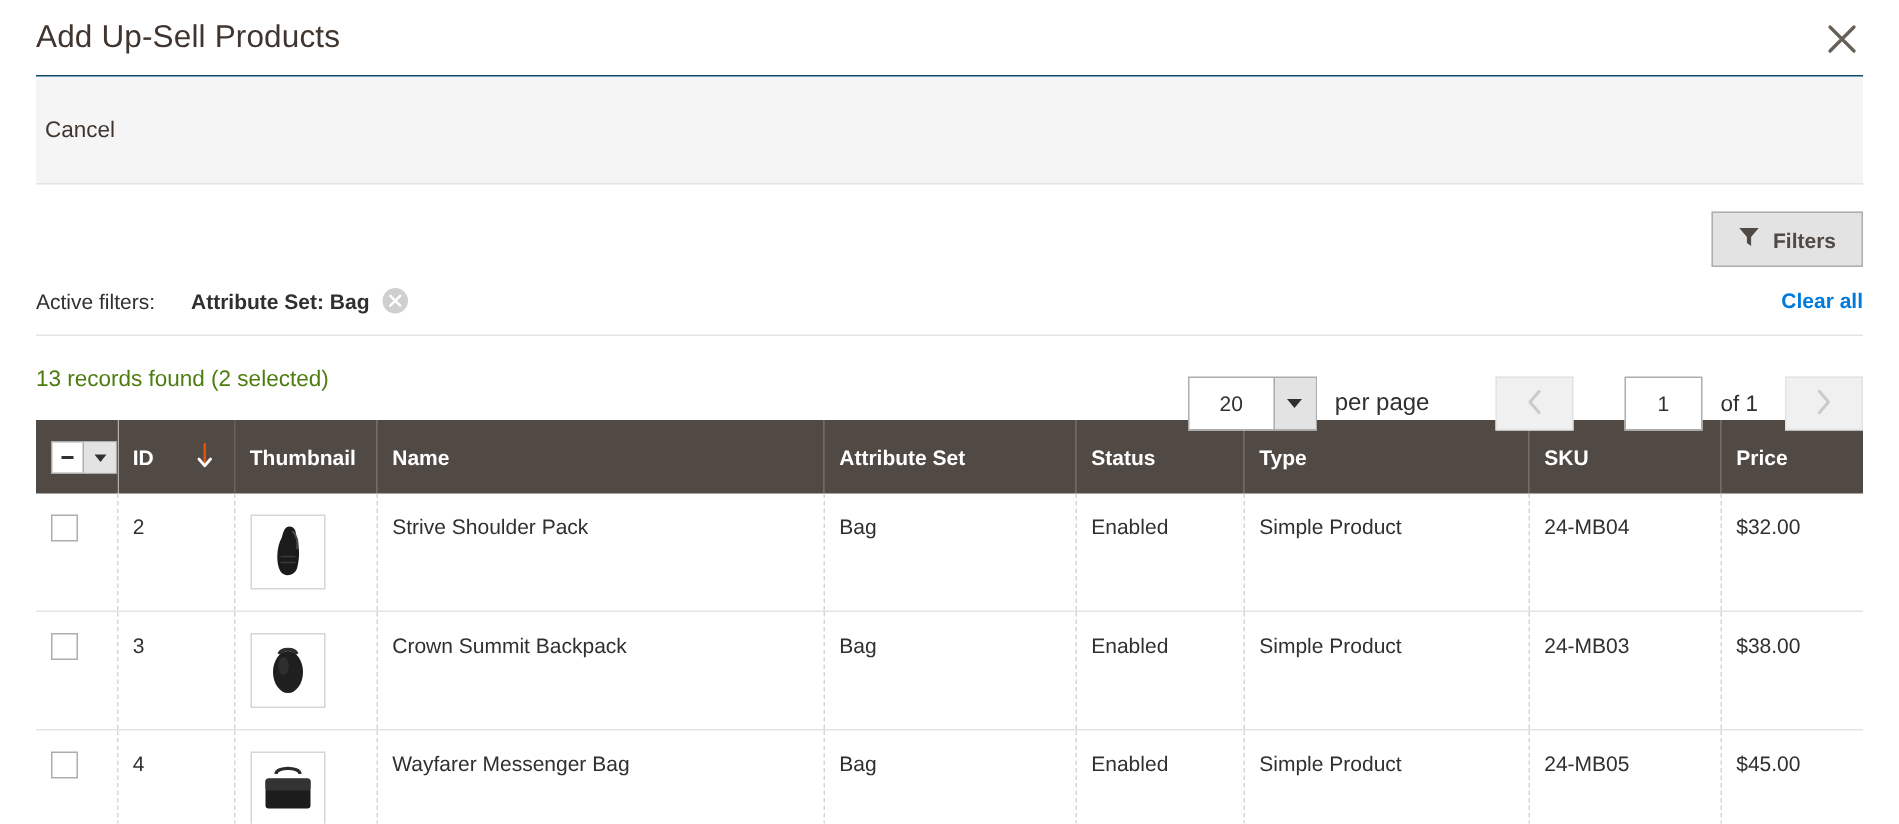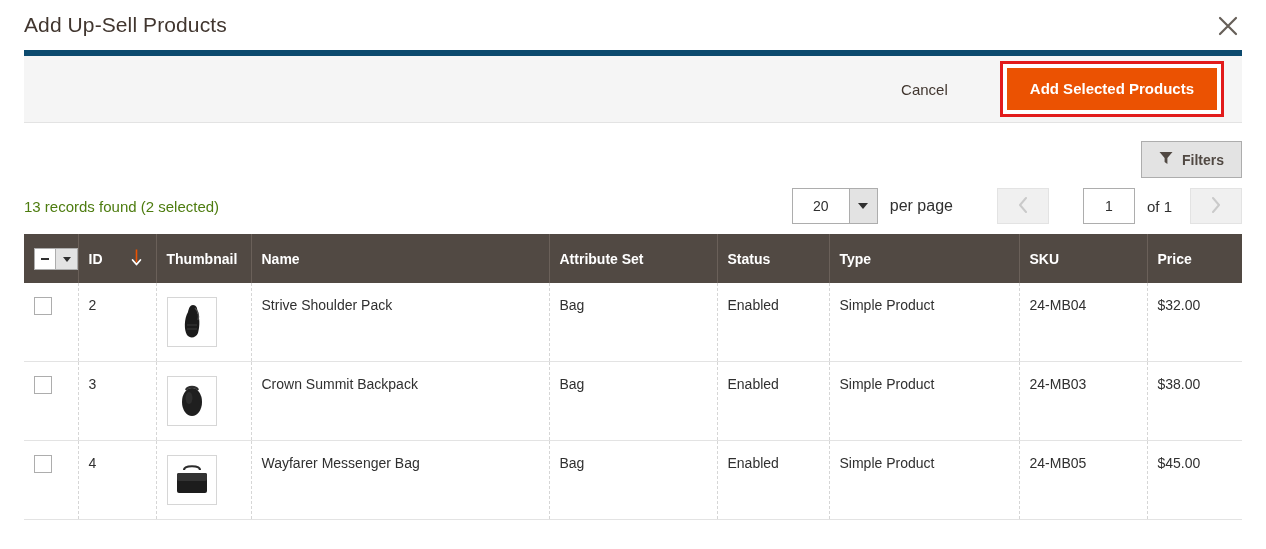--- a/index.html
+++ b/index.html
@@ -34,23 +34,23 @@
     cursor: pointer;
     background: none; border: none;
   }
   .close-btn svg { display:block; }
 
   
   .action-bar {
     margin: 0 24px;
     height: 73px;
     background: #f5f5f5;
-    border-top: 6px solid #0c4a6e;
+    border-top: 1px solid #0c4a6e;
     border-bottom: 1px solid #e3e3e3;
-    display: flex; align-items: center; justify-content: flex-end;
+    display: flex; align-items: center; justify-content: flex-start;
     padding-right: 18px;
     gap: 0;
   }
   .cancel-link {
     font-size: 15px;
     color: #41362f;
     margin-right: 46px;
     cursor: pointer;
     background: none; border: none;
     font-family: inherit;
@@ -117,21 +117,21 @@
 
   
   .grid-toolbar {
     margin: 0 24px;
     height: 56px;
     display: flex; align-items: center;
     position: relative;
   }
   .records-found { font-size: 15px; color: #4d7c0f; }
   .pager {
-    position: absolute; right: 0; top: 0;
+    position: absolute; right: 0; top: 17px;
     height: 56px;
     display: flex; align-items: center;
   }
   .limit {
     display: inline-flex; align-items: stretch;
     border: 1px solid #adadad; background: #fff;
     height: 36px;
   }
   .limit-value {
     width: 56px;
@@ -272,36 +272,47 @@
       <span>
         <svg width="22" height="22" viewBox="0 0 22 22">
           <path d="M3 3 L19 19 M19 3 L3 19" stroke="#665f58" stroke-width="2.2" fill="none" stroke-linecap="round"></path>
         </svg>
       </span>
     </button>
   </div>
 
   <div class="action-bar">
     <button class="cancel-link">Cancel</button>
-    <div class="primary-wrap">
-      <button class="btn-primary">Add Selected Products</button>
-    </div>
   </div>
 
   <div class="filters-row">
     <button class="btn-filters">
       <span class="funnel">
         <svg width="14" height="14" viewBox="0 0 14 14">
           <path d="M0.5 1 L13.5 1 L8.4 7 L8.4 13 L5.6 11 L5.6 7 Z" fill="#514943"></path>
         </svg>
       </span>
       <span>Filters</span>
     </button>
   </div>
 
+  <div class="active-filters">
+    <span class="af-label">Active filters:</span>
+    <span class="af-chip">
+      <span class="af-chip-text">Attribute Set: Bag</span>
+      <button class="af-remove">
+        <span>
+          <svg width="9" height="9" viewBox="0 0 9 9">
+            <path d="M1.2 1.2 L7.8 7.8 M7.8 1.2 L1.2 7.8" stroke="#ffffff" stroke-width="1.6" stroke-linecap="round"></path>
+          </svg>
+        </span>
+      </button>
+    </span>
+    <a class="clear-all" href="#">Clear all</a>
+  </div>
 
   <div class="grid-toolbar">
     <span class="records-found">13 records found (2 selected)</span>
     <div class="pager">
       <div class="limit">
         <span class="limit-value">20</span>
         <span class="limit-toggle">
           <span class="caret-down"></span>
         </span>
       </div>

